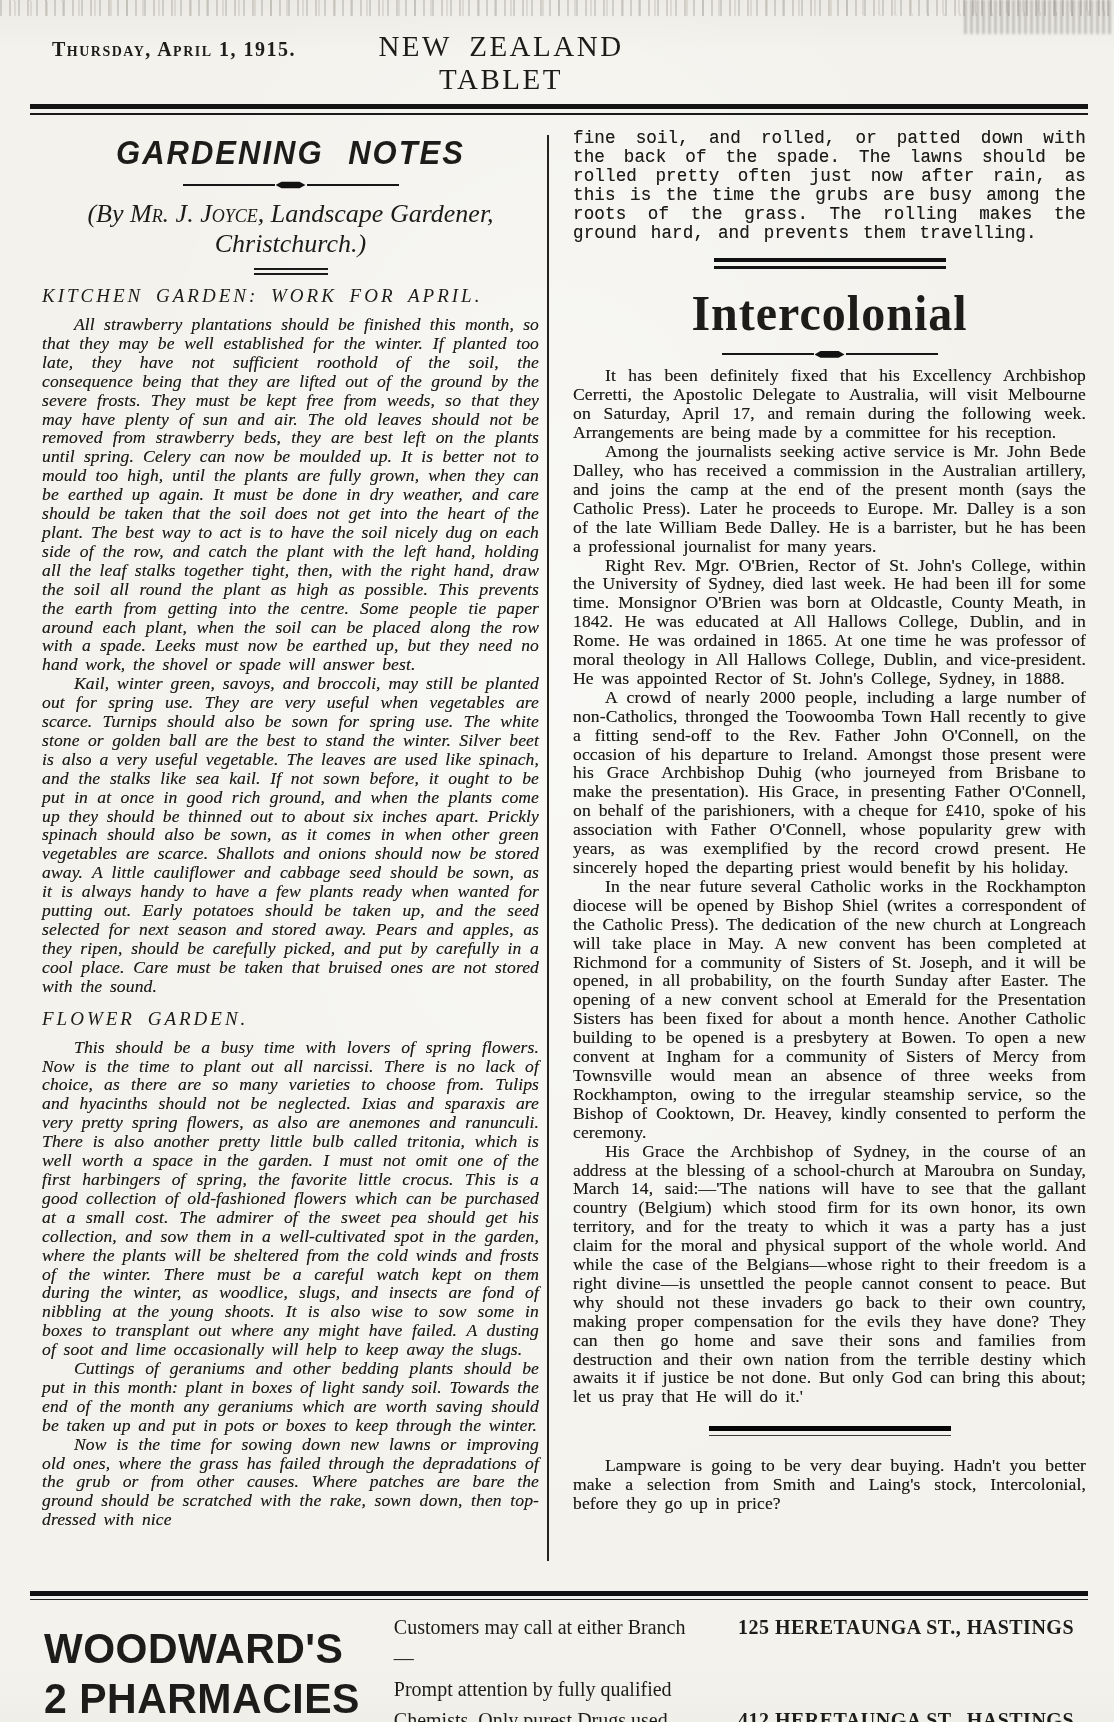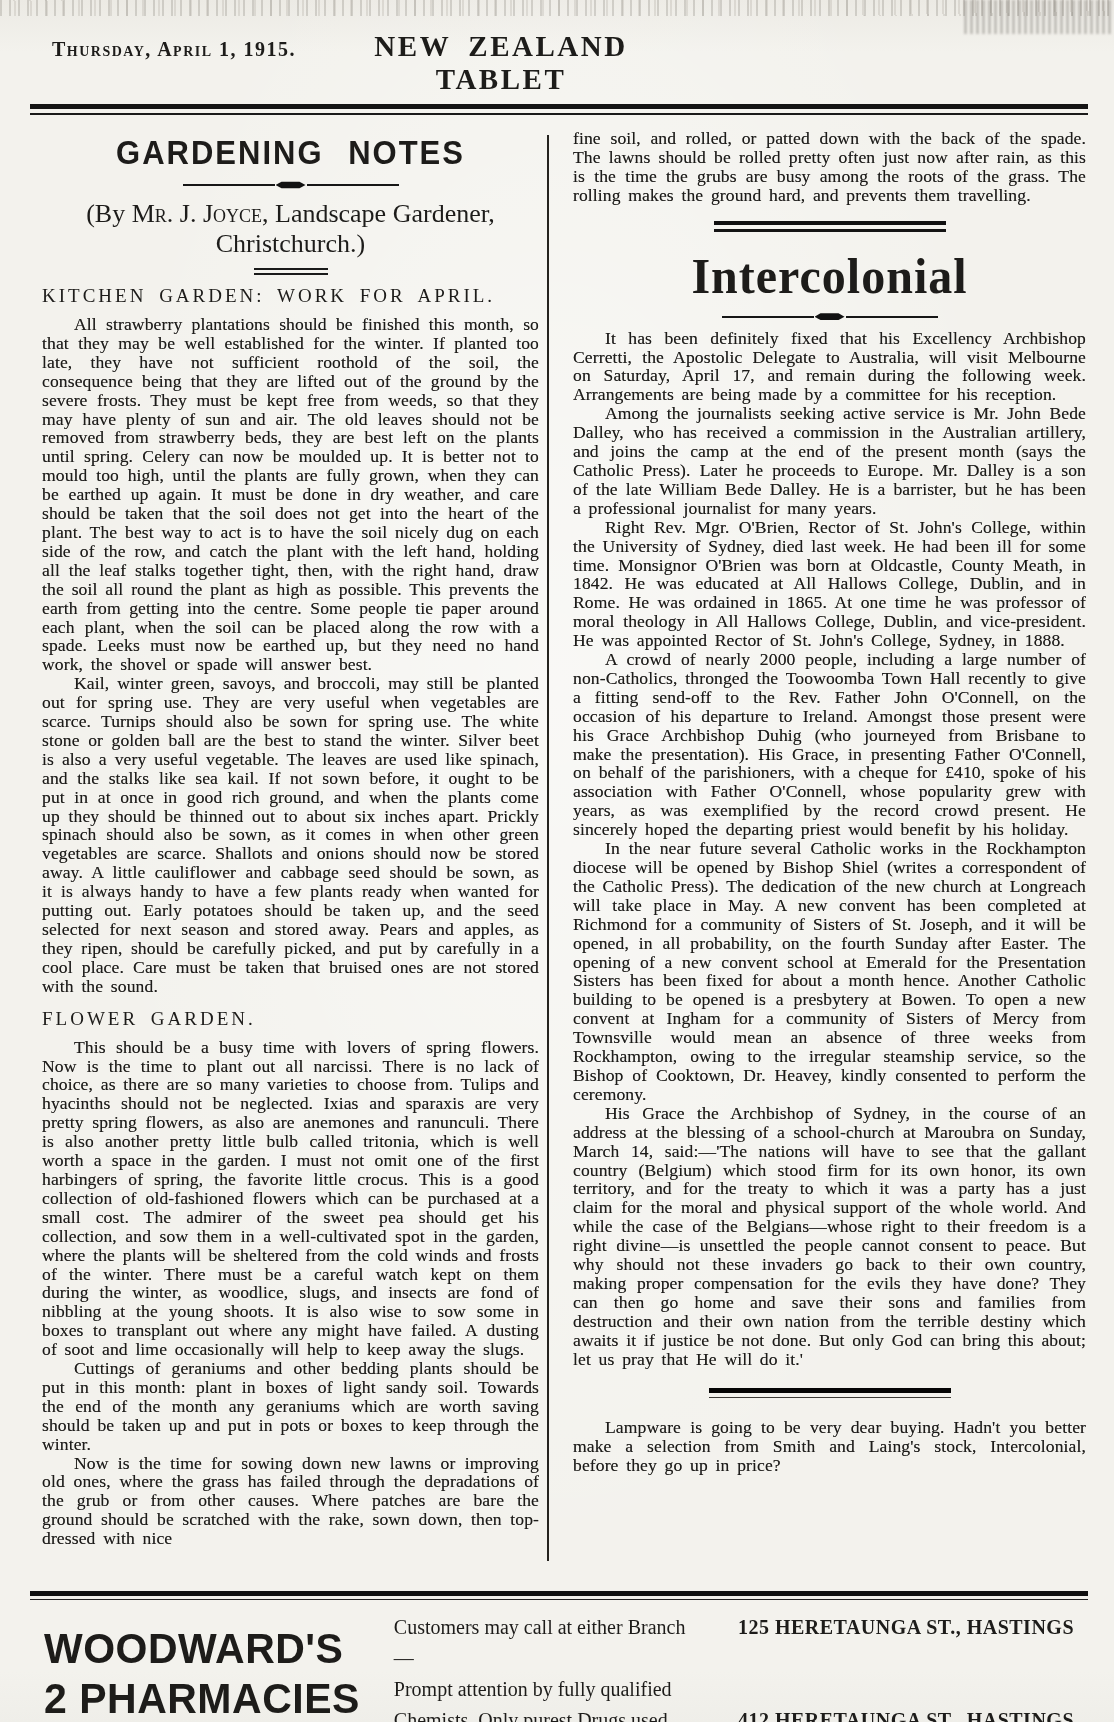--- a/index.html
+++ b/index.html
@@ -33,37 +33,37 @@
 
   .header{
     display:grid;grid-template-columns:300px 1fr 300px;align-items:baseline;
     padding:30px 44px 6px 52px;
     gap:42px;
   }
   .header .date{
     font-variant:small-caps;font-weight:700;font-size:20px;letter-spacing:1.5px;
   }
   .header .masthead{
-    text-align:center;font-weight:700;font-size:29px;letter-spacing:2.5px;word-spacing:8px;
+    text-align:center;font-weight:400;font-size:29px;letter-spacing:2.5px;word-spacing:8px;
     transform:translateX(-60px);
   }
   .header .pageno{
     text-align:right;font-weight:700;font-size:25px;align-self:end;padding-right:6px;
   }
   .rule-double{
     margin:2px 26px 0 30px;height:4px;
     border-top:5px solid #141414;border-bottom:2px solid #1a1a1a;
   }
 
   .columns{
     display:flex;align-items:stretch;
     padding:14px 28px 0 42px;
     height:1472px;box-sizing:border-box;
   }
-  .col-left{width:505px;padding-right:8px;box-sizing:border-box;}
+  .col-left{width:505px;padding-right:8px;box-sizing:border-box;font-style:italic;}
   .col-rule{width:2px;background:#25231f;margin:6px 0 26px;}
   .col-right{flex:1;padding-left:24px;box-sizing:border-box;}
 
   .art-title{
     text-align:center;
     font-family:"Liberation Sans", sans-serif;
     font-weight:700;font-size:31px;letter-spacing:2px;word-spacing:14px;
     transform:scaleY(1.05);
     margin:6px 0 2px;
   }
@@ -84,21 +84,21 @@
     margin:6px 0 8px;
   }
   .sec-head.flower{margin-top:12px;}
 
   p.body{
     margin:0;font-size:17.6px;line-height:18.9px;
     text-align:justify;word-spacing:3.2px;letter-spacing:.1px;
     text-indent:32px;
     text-shadow:0 0 .5px rgba(30,28,25,.55);
   }
-  p.body.no-indent{text-indent:0;}
+  p.body.no-indent{text-indent:0;font-family:Liberation Mono, monospace;}
 
   .rule-double-short{
     width:232px;margin:16px auto 16px;height:4px;
     border-top:4px solid #101010;border-bottom:3px solid #141414;
   }
   .big-title{
     text-align:center;font-weight:700;font-size:48px;letter-spacing:1px;
     margin:6px 0 0;
     transform:scaleY(1.04);
   }

